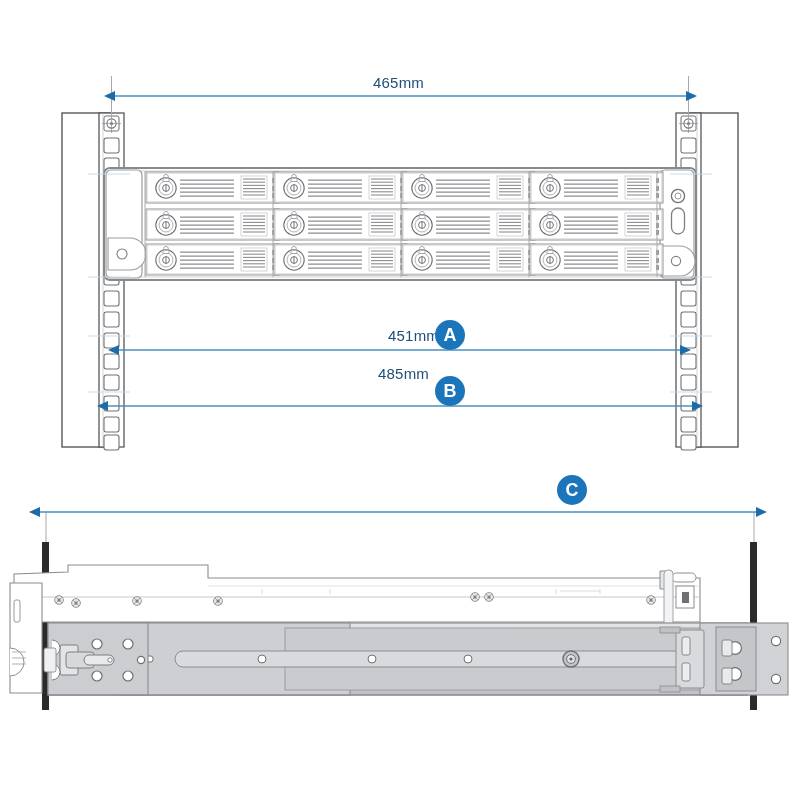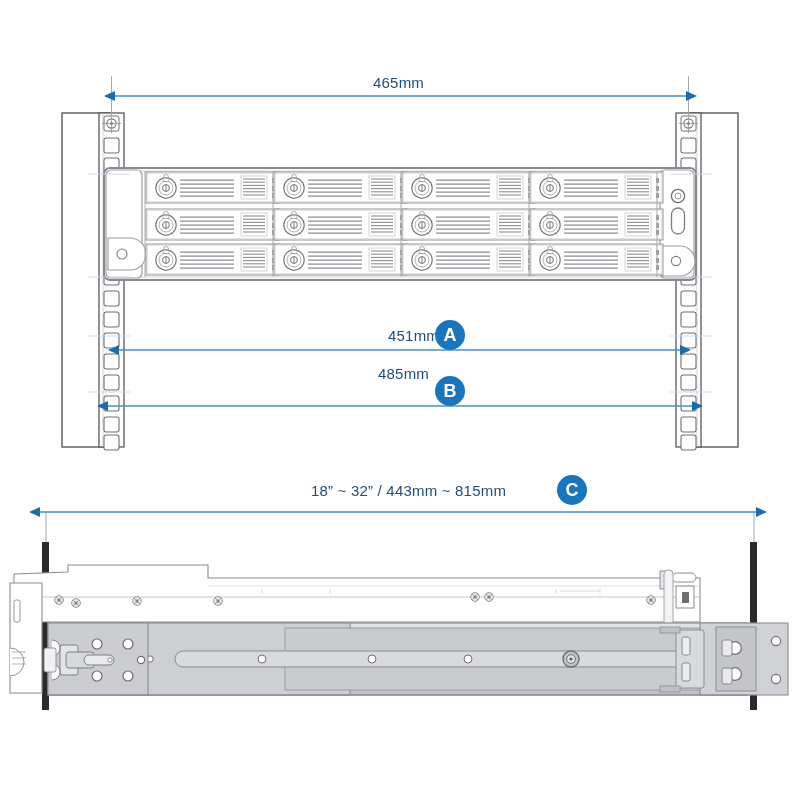--- a/index.html
+++ b/index.html
@@ -353,16 +353,15 @@
   </svg>
 
   <div class="dimtext" style="left:373px; top:74px;">465mm</div>
 
   <div class="dimtext" style="left:388px; top:327px;">451mm</div>
   <div class="badge" style="left:435px; top:320px;">A</div>
 
   <div class="dimtext" style="left:378px; top:365px;">485mm</div>
   <div class="badge" style="left:435px; top:376px;">B</div>
 
-  <div class="dimtext" style="left:311px; top:482px;">18” ~ 32”  /  443mm ~ 815mm</div>
   <div class="badge" style="left:557px; top:475px;">C</div>
 
 </div>
 
 </body></html>

